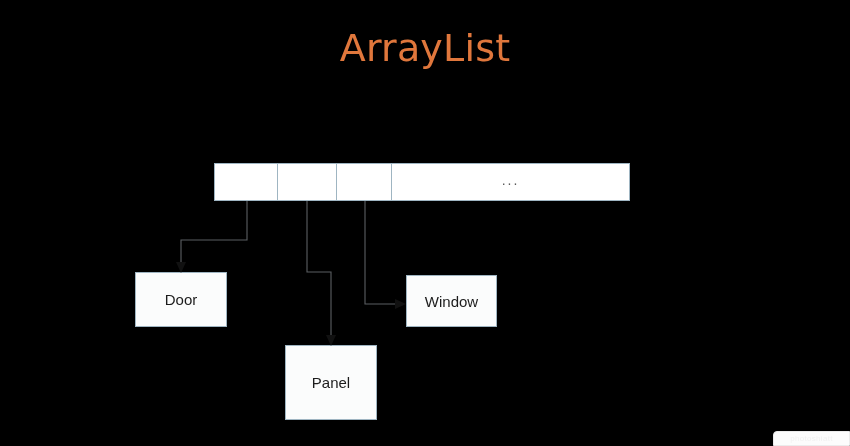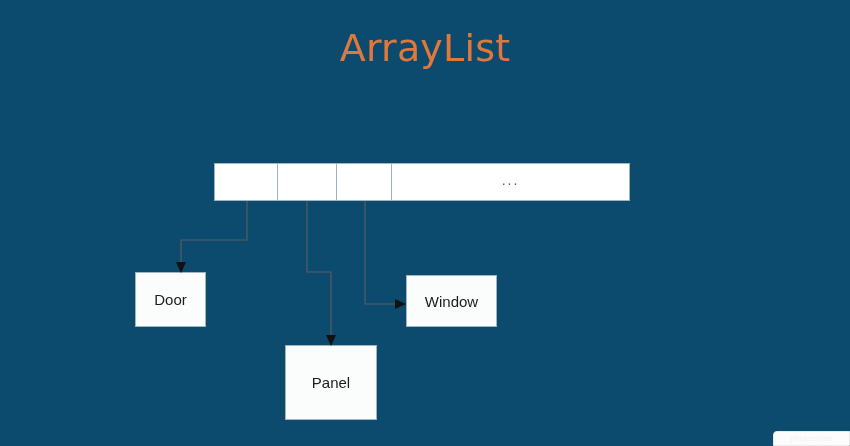--- a/index.html
+++ b/index.html
@@ -132,36 +132,36 @@
   #corner-chip span {
     font-size: 8px;
     color: #f1f1f1;
     white-space: nowrap;
     letter-spacing: 0.3px;
   }
 </style>
 </head>
 <body>
 
-<div id="slide" style="background: #0c4a6e;">
+<div id="slide" style="background: #000000;">
 
   <div id="slide-title" style="color: rgb(224, 119, 60);">ArrayList</div>
 
   <div id="diagram-canvas">
 
     <div class="array-strip" id="array-strip" style="left: 214px; top: 163px; width: 416px; height: 38px; border-color: rgb(159, 181, 194);">
         <div class="array-cell" style="width: 63px; border-right-color: rgb(159, 181, 194);"></div>
         <div class="array-cell" style="width: 60px; border-right-color: rgb(159, 181, 194);"></div>
         <div class="array-cell" style="width: 55px; border-right-color: rgb(159, 181, 194);"></div>
         <div class="array-cell cell-ellipsis" style="width: 238px; border-right-color: rgb(159, 181, 194);">
           <span>...</span>
         </div>
       </div>
 
-    <div class="obj-box" id="obj-0" style="left: 135px; top: 272px; width: 71px; height: 55px; border-color: rgb(159, 181, 194);">
+    <div class="obj-box" id="obj-0" style="left: 135px; top: 272px; width: 92px; height: 55px; border-color: rgb(159, 181, 194);">
       <span class="obj-label">Door</span>
     </div>
 
     <div class="obj-box" id="obj-1" style="left: 285px; top: 345px; width: 92px; height: 75px; border-color: rgb(159, 181, 194);">
       <span class="obj-label">Panel</span>
     </div>
 
     <div class="obj-box" id="obj-2" style="left: 406px; top: 275px; width: 91px; height: 52px; border-color: rgb(159, 181, 194);">
       <span class="obj-label">Window</span>
     </div>

